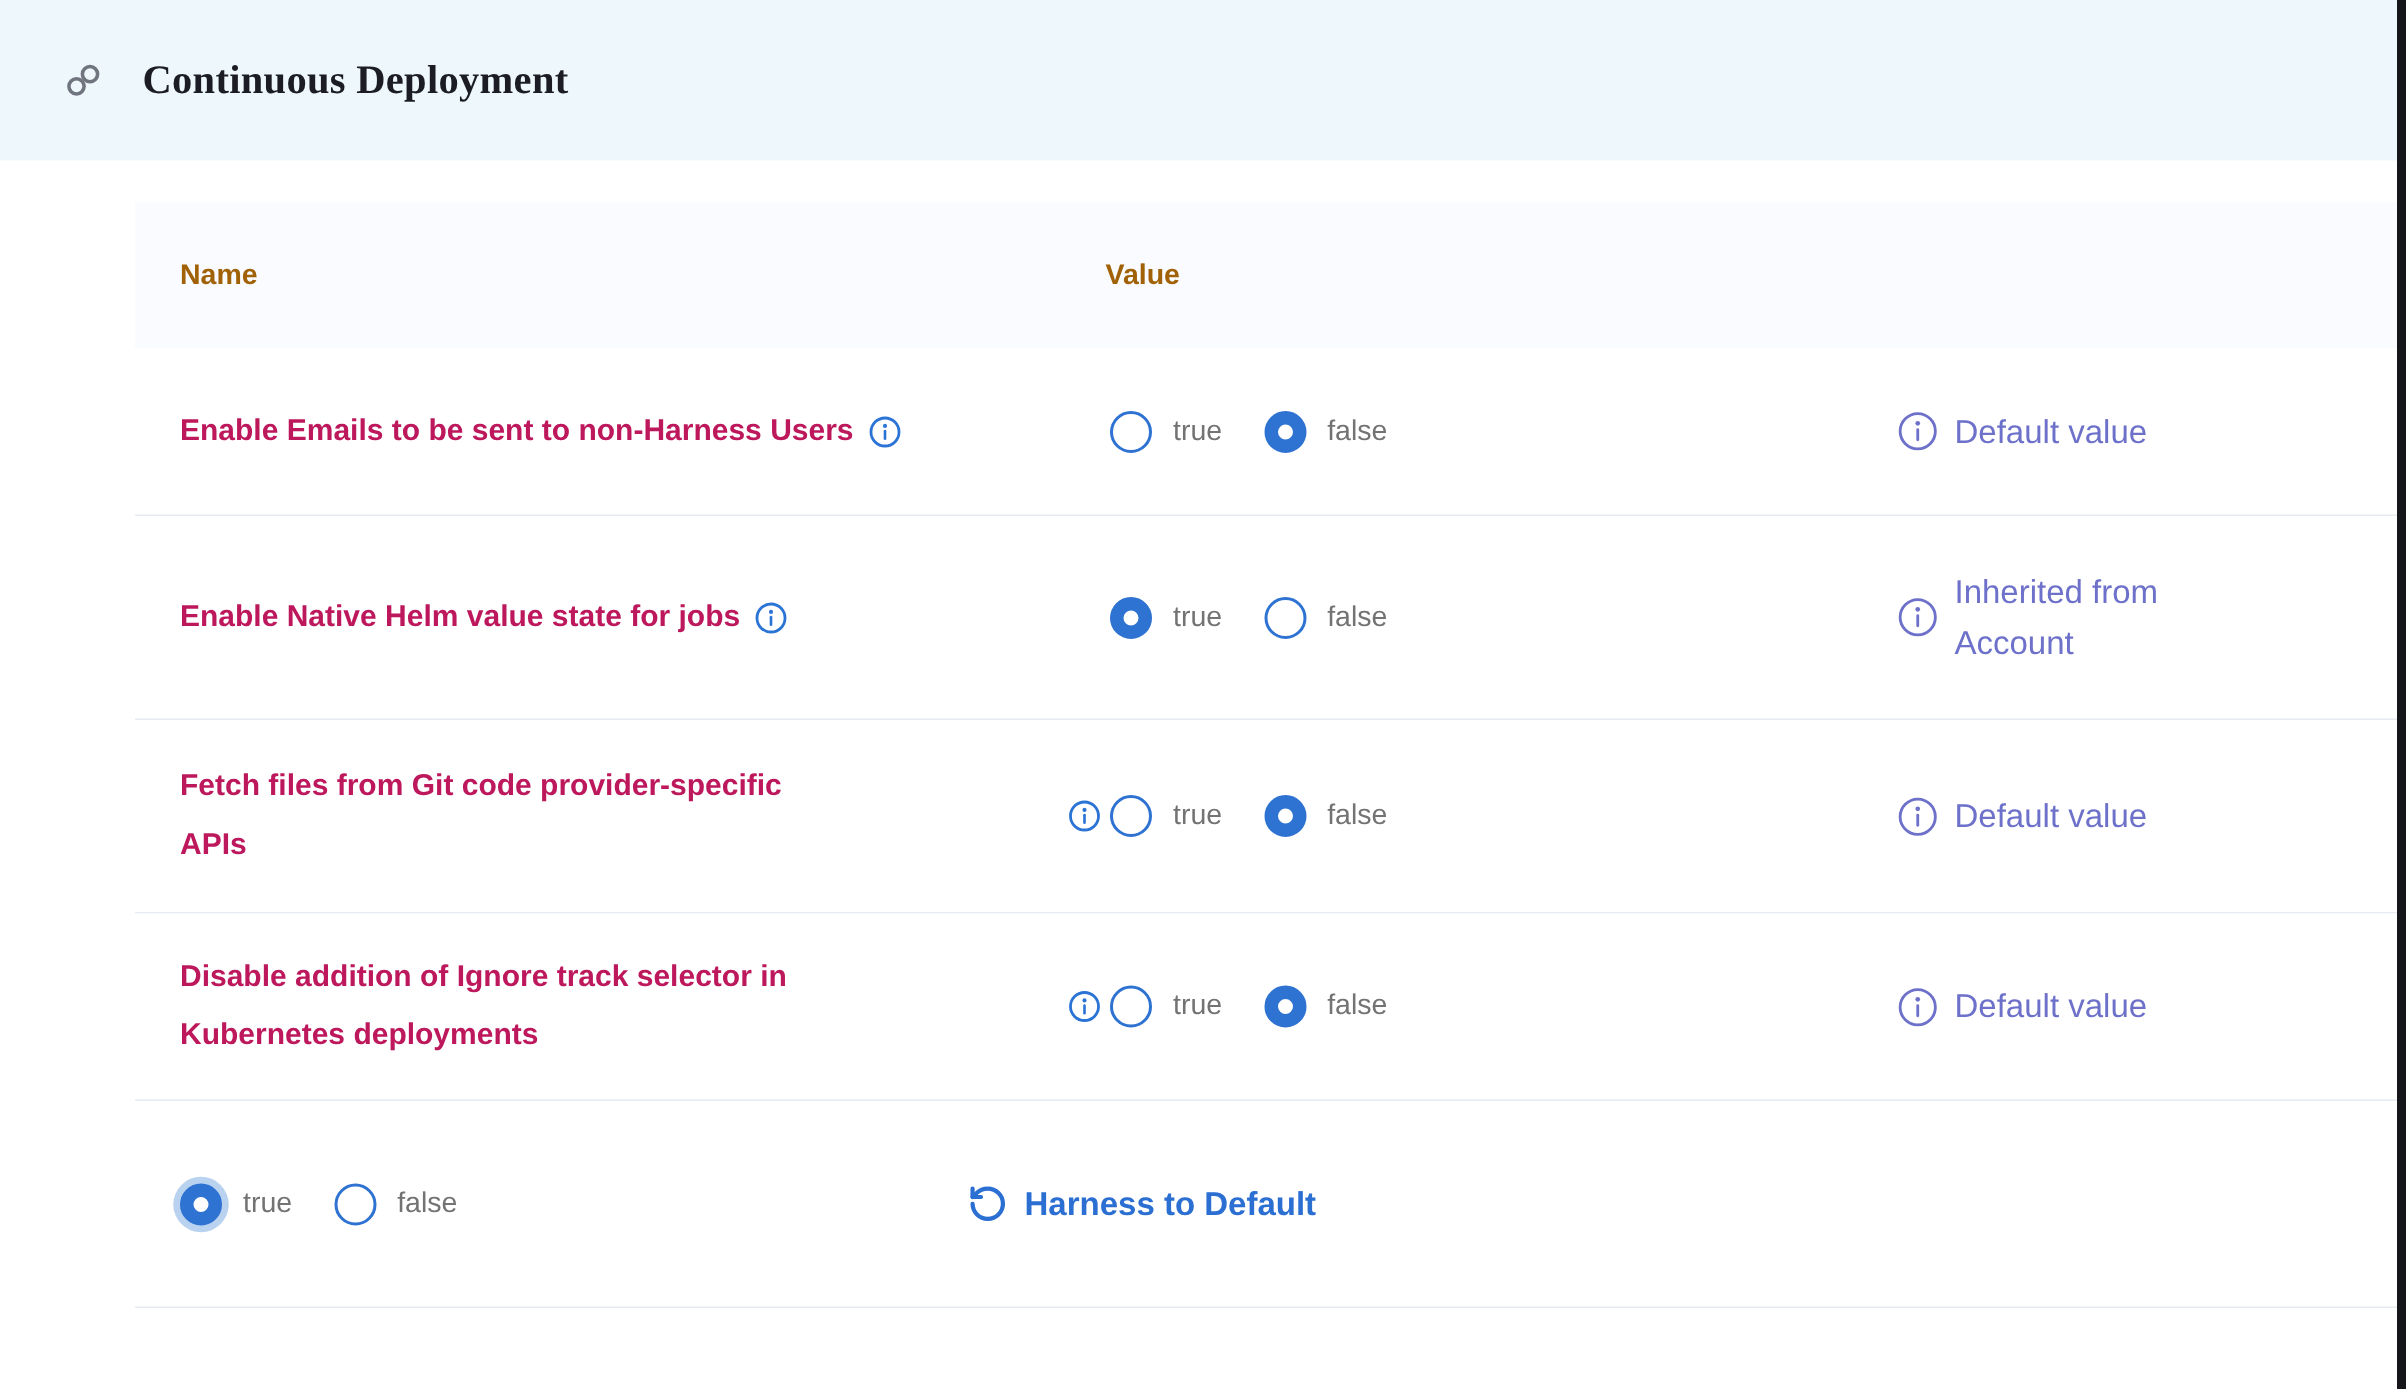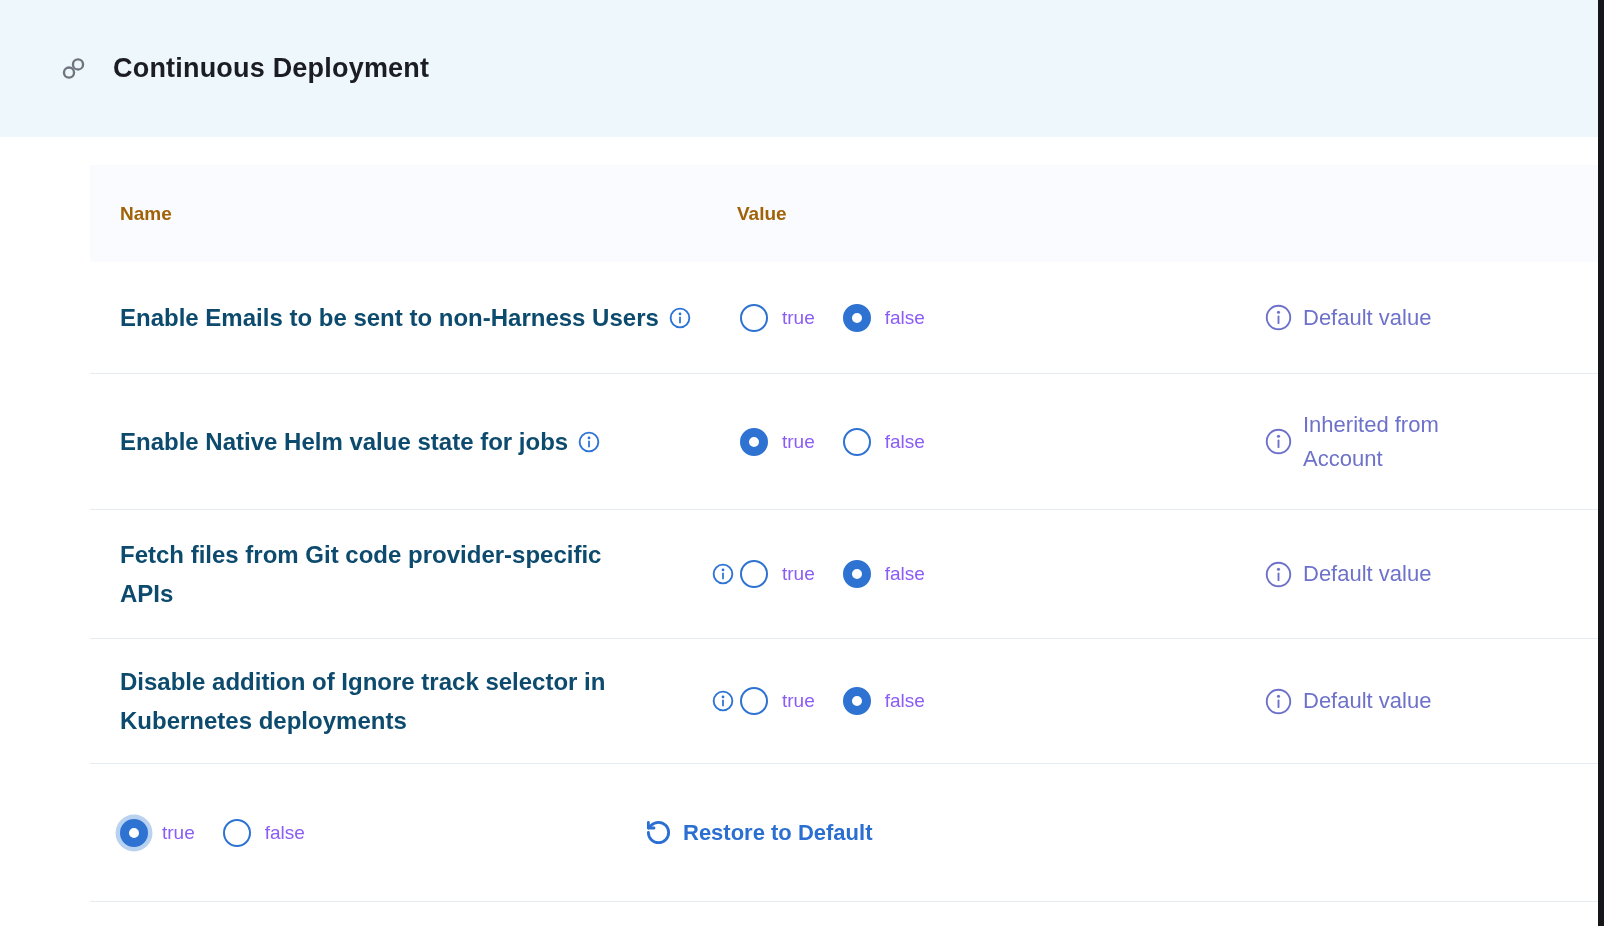--- a/index.html
+++ b/index.html
@@ -4,21 +4,21 @@
 <style>
   * { margin:0; padding:0; box-sizing:border-box; }
   html,body { background:#ffffff; }
   body { font-family:"Liberation Sans", sans-serif; }
   .screen { position:relative; width:1604px; height:926px; background:#ffffff; overflow:hidden; }
 
   
   .edge-strip { position:absolute; top:0; right:0; width:6px; height:100%; background:#15161a; }
 
   
-  .section-header { height:137px; width:1598px; background:#eef7fb; display:flex; align-items:center; padding-left:60px; }
+  .section-header { height:107px; width:1598px; background:#eef7fb; display:flex; align-items:center; padding-left:42px;font-family:Liberation Serif, serif; }
   .link-icon { display:inline-flex; color:#70747f; margin-right:26px; }
   .section-title { font-size:27px; font-weight:700; color:#1b1c25; letter-spacing:.2px; }
 
   
   .settings-table { margin:28px 6px 0 90px; width:1508px; }
   .trow { display:flex; align-items:center; }
   .thead { min-height:97px; background:#fafbfe; }
   .thead .cell { font-size:19px; font-weight:600; color:#a16207; }
   .tbody .trow { border-bottom:1px solid #e6eaf2; background:#ffffff; }
   .tbody .trow:nth-child(1){ min-height:112px; }
@@ -27,30 +27,30 @@
   .tbody .trow:nth-child(4){ min-height:125px; }
   .tbody .trow:nth-child(5){ min-height:138px; }
 
   .cell { display:flex; align-items:center; }
   .name-cell  { width:620px; padding-left:30px; padding-right:6px; }
   .value-cell { width:545px; position:relative;align-items:center; }
   .status-cell{ width:343px; padding-left:10px; padding-right:28px; }
 
   .header-value-label { margin-left:27px; }
 
-  .row-label { font-size:24px; font-weight:600; color:#0c4a6e; line-height:39px; white-space:pre-line; }
+  .row-label { font-size:20px; font-weight:600; color:#be185d; line-height:39px; white-space:pre-line; }
   .info-icon { display:inline-flex; color:#2b74d6; flex:none; }
   .label-info { margin-left:10px; }
   .value-info { position:absolute; left:2px; top:50%; transform:translateY(-50%); }
 
   .radio-group { display:flex; align-items:center; margin-left:30px; }
   .radio { width:28px; height:28px; border-radius:50%; background:#ffffff; border:2.5px solid #2e72d2; flex:none; cursor:pointer; }
   .radio.selected { border-width:9px; }
   .radio.focused { box-shadow:0 0 0 4.5px #b9d2f0; }
-  .radio-label { font-size:19px; font-weight:400; color:#8b5cf6; margin-left:14px; cursor:pointer; }
+  .radio-label { font-size:19px; font-weight:400; color:#737373; margin-left:14px; cursor:pointer; }
   .radio-label.true-label { margin-right:28px; }
 
   .status-cell { gap:11px; }
   .status-label { font-size:22px; line-height:34px; white-space:pre-line; }
   .status-default .status-label, .status-inherited .status-label { color:#6d71c9; font-weight:400; }
   .status-default .status-info-icon, .status-inherited .status-info-icon { color:#6d71c9; }
   .status-restore .status-label { color:#2b6fd2; font-weight:700; }
   .status-restore .restore-icon { color:#2b6fd2; }
   .status-cell .restore-icon { display:none; }
   .status-restore .restore-icon { display:inline-flex; }
@@ -225,20 +225,20 @@
       </div>
     </div>
     <div class="cell status-cell status-restore">
 
       <span class="info-icon restore-icon">
         <svg width="27" height="27" viewBox="0 0 24 24" fill="none" stroke="currentColor" stroke-width="2.5" stroke-linecap="round" stroke-linejoin="round">
           <path d="M3 12a9 9 0 1 0 9-9 9.75 9.75 0 0 0-6.74 2.74L3 8"></path>
           <path d="M3 3v5h5"></path>
         </svg>
       </span>
-      <span class="status-label">Restore to Default</span>
+      <span class="status-label">Harness to Default</span>
     </div>
   </div>
 </div>
   </div>
 
   <div class="edge-strip"></div>
 </div>
 
 </body></html>

